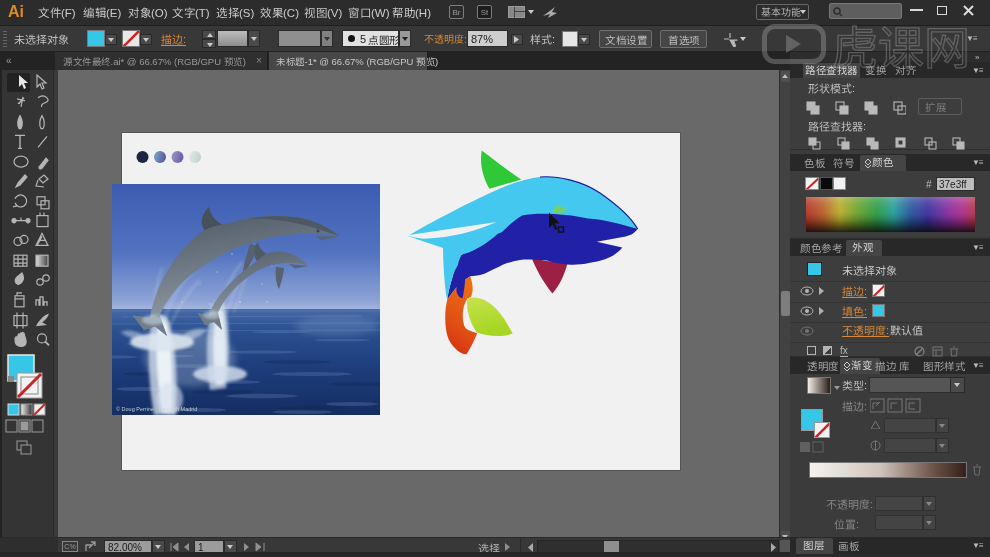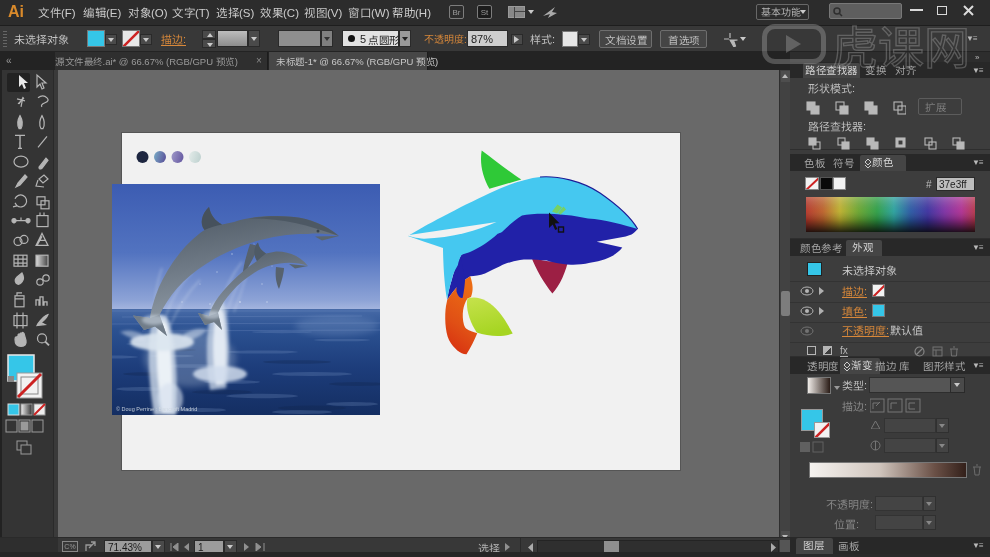--- a/index.html
+++ b/index.html
@@ -271,21 +271,21 @@
  <svg class="abs" style="left:722px;top:5px" width="16" height="16" viewBox="0 0 16 16">
         <path d="M2,8 h5 M8,2 v5 M8,9 l4,7 l1.5,-1 l-2,-5.5 l4,-0.5 Z" stroke="#b9b9b9" stroke-width="1.2" fill="#b9b9b9"></path>
       </svg>
  <div class="ddarr" style="left:740px;top:11px"></div>
  <div class="pmenu" style="left:966px;top:8px">▼≡</div>
 </div>
 
 <div class="abs" id="tabbar" style="left:0;top:52px;width:990px;height:18px;background:#232323">
  <div class="abs" style="left:6px;top:3px;color:#999;font-size:10px">«</div>
  <div class="abs" style="left:55px;top:0;width:213px;height:18px;background:#2f2f2f;border-right:1px solid #1c1c1c">
-   <span class="abs cn" style="left:0;top:4px;font-size:9.5px;color:#9a9a9a"><svg width="9.5" height="9.5" viewBox="0 0 1000 1000">
+   <span class="abs cn" style="left:8px;top:4px;font-size:9.5px;color:#9a9a9a"><svg width="9.5" height="9.5" viewBox="0 0 1000 1000">
             <use href="#g6E90" fill="currentColor"></use>
           </svg><svg width="9.5" height="9.5" viewBox="0 0 1000 1000">
             <use href="#g6587" fill="currentColor"></use>
           </svg><svg width="9.5" height="9.5" viewBox="0 0 1000 1000">
             <use href="#g4EF6" fill="currentColor"></use>
           </svg><svg width="9.5" height="9.5" viewBox="0 0 1000 1000">
             <use href="#g6700" fill="currentColor"></use>
           </svg><svg width="9.5" height="9.5" viewBox="0 0 1000 1000">
             <use href="#g7EC8" fill="currentColor"></use>
           </svg>.ai* @ 66.67% (RGB/GPU <svg width="9.5" height="9.5" viewBox="0 0 1000 1000">
@@ -592,21 +592,21 @@
         <div class="ddarr" style="left:1px;top:4px;border-top-color:#bbb"></div>
       </div>
 </div>
 
 <div class="abs" id="statusbar" style="left:0;top:537px;width:790px;height:20px;background:#383838;border-top:1px solid #2a2a2a">
  <div class="abs" style="left:0;top:0;width:58px;height:20px;background:#2e2e2e"></div>
  <div class="abs" style="left:62px;top:3px;width:16px;height:11px;border:1px solid #888;color:#999;font-size:7px;text-align:center;line-height:10px">C%</div>
  <svg class="abs" style="left:84px;top:2px" width="14" height="13">
         <path d="M2,11 L2,5 L8,5 M5,8 L11,2 M7,2 L11,2 L11,6" stroke="#999" stroke-width="1.3" fill="none"></path>
       </svg>
- <div class="abs" style="left:104px;top:2px;width:48px;height:13px;background:#9c9c9c;border:1px solid #2a2a2a;font-size:10px;color:#1a1a1a;padding:1px 0 0 3px">71.43%</div>
+ <div class="abs" style="left:104px;top:2px;width:48px;height:13px;background:#9c9c9c;border:1px solid #2a2a2a;font-size:10px;color:#1a1a1a;padding:1px 0 0 3px">82.00%</div>
  <div class="ddbox" style="left:152px;top:2px;width:13px;height:13px"></div>
       <div class="ddarr" style="left:155px;top:7px"></div>
  <svg class="abs" style="left:170px;top:5px" width="10" height="8">
         <path d="M8,0 L3,4 L8,8 Z M1,0 L1,8" fill="#909090" stroke="#909090"></path>
       </svg>
  <svg class="abs" style="left:183px;top:5px" width="7" height="8">
         <path d="M6,0 L1,4 L6,8 Z" fill="#909090"></path>
       </svg>
  <div class="abs" style="left:194px;top:2px;width:30px;height:13px;background:#9c9c9c;border:1px solid #2a2a2a;font-size:10px;color:#1a1a1a;padding:1px 0 0 3px">1</div>
  <div class="ddbox" style="left:224px;top:2px;width:13px;height:13px"></div>

